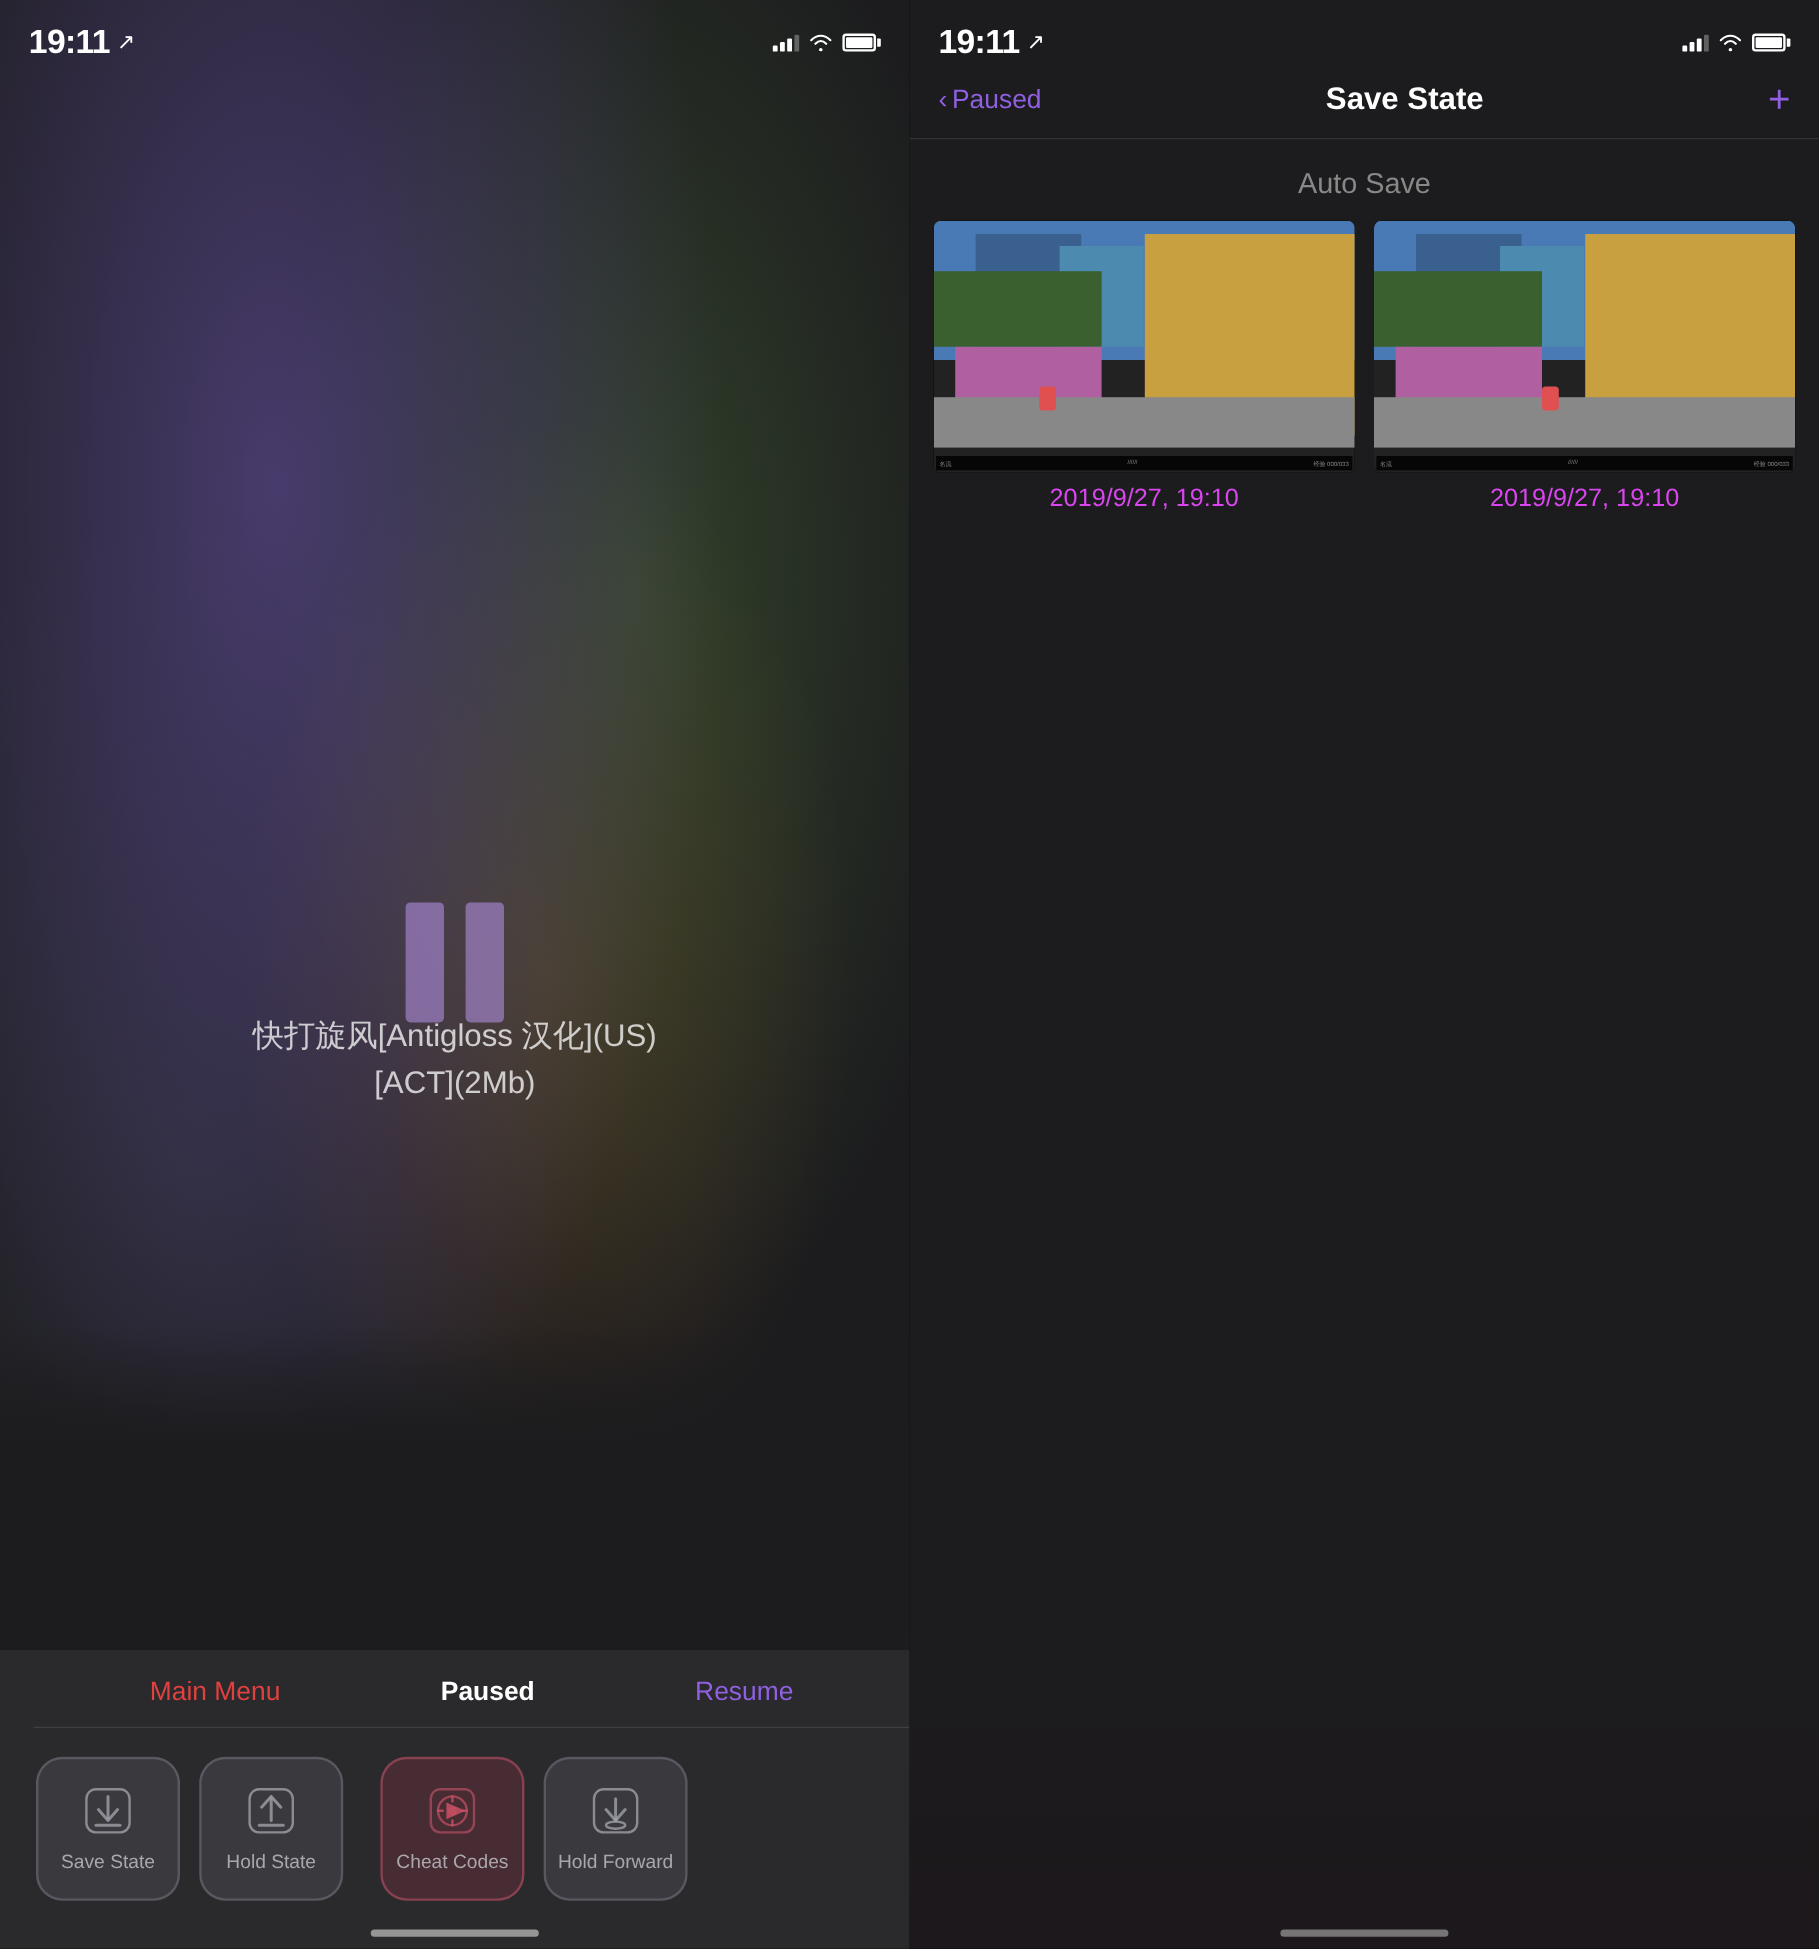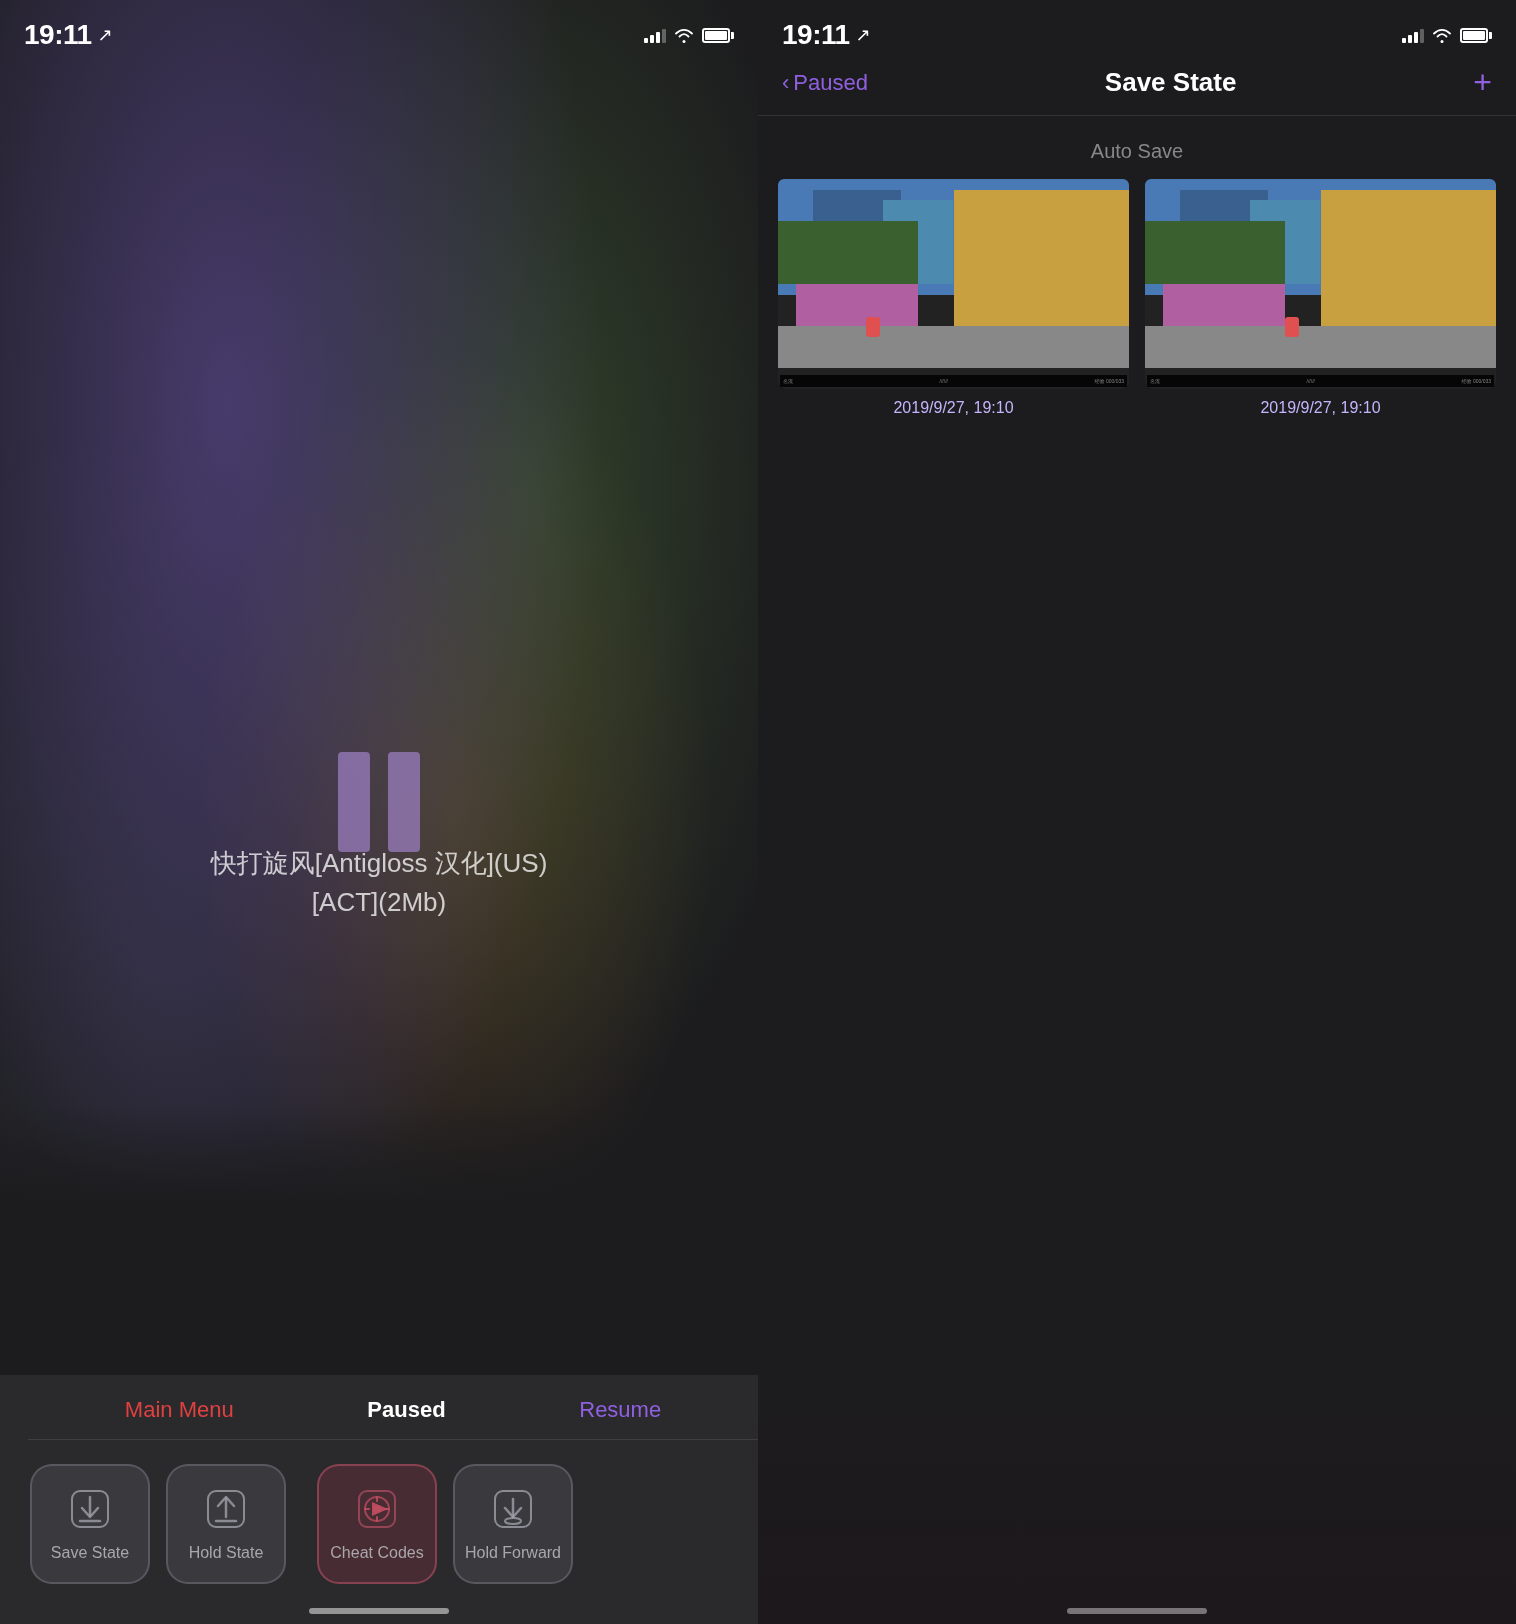--- a/index.html
+++ b/index.html
@@ -261,21 +261,21 @@
 
     .nav-add {
       color: #9060e0;
       font-size: 32px;
       font-weight: 300;
     }
 
     .section-label {
       text-align: center;
       color: #888;
-      font-size: 20px;
+      font-size: 24px;
       padding: 24px 0 16px;
     }
 
     .screenshots-row {
       display: flex;
       gap: 16px;
       padding: 0 20px;
     }
 
     .screenshot-item {
@@ -394,22 +394,22 @@
       background: rgba(0,0,0,0.8);
       display: flex;
       align-items: center;
       justify-content: space-between;
       padding: 0 3px;
       font-size: 5px;
       color: #888;
     }
 
     .screenshot-date {
-      color: #c4b5fd;
-      font-size: 16px;
+      color: #d946ef;
+      font-size: 21px;
     }
 
     .right-home-indicator {
       position: absolute;
       bottom: 10px;
       left: 50%;
       transform: translateX(-50%);
       width: 140px;
       height: 6px;
       background: rgba(255,255,255,0.4);

